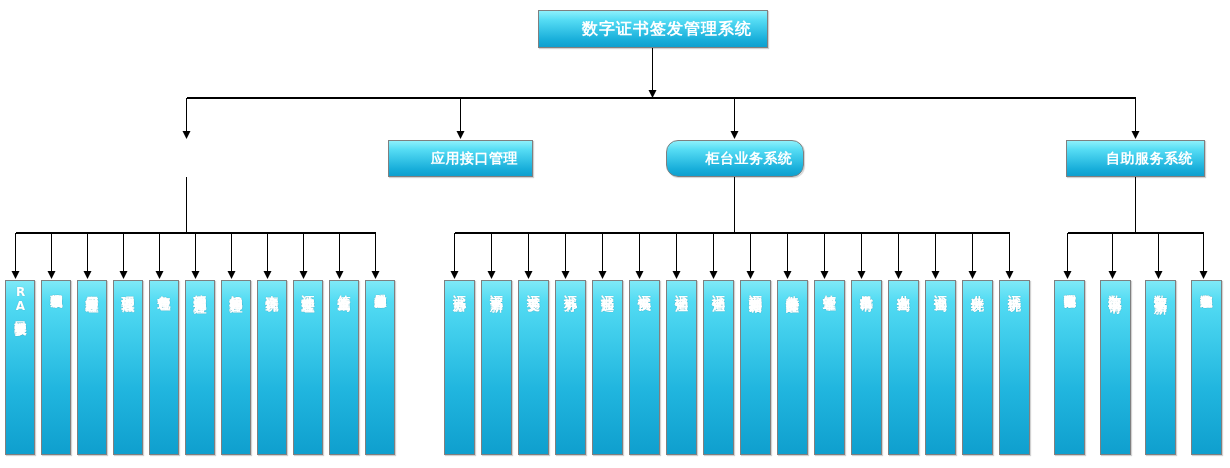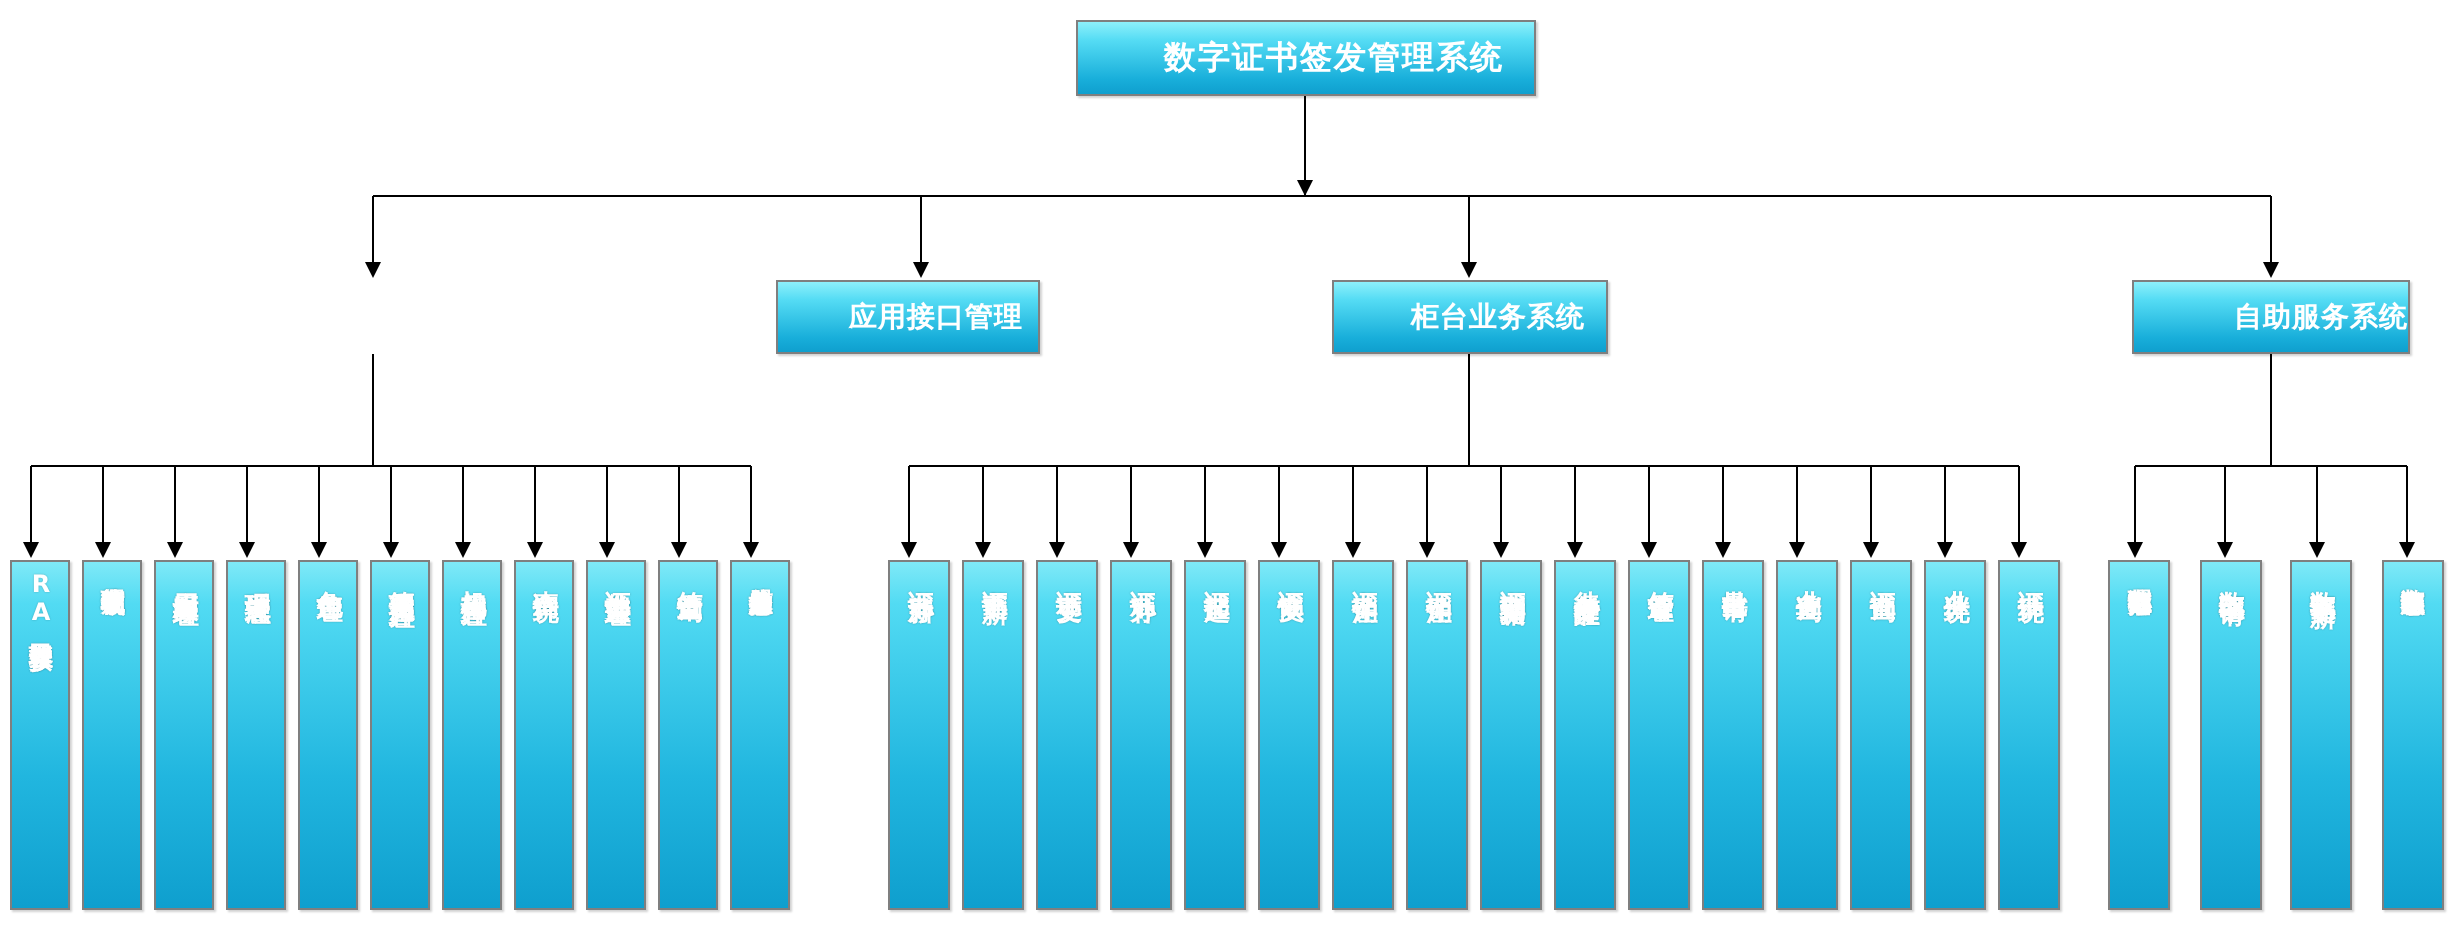--- a/index.html
+++ b/index.html
@@ -164,29 +164,29 @@
         <polygon points="1154.5,271 1162.5,271 1158.5,279"></polygon>
         <polygon points="1199.5,271 1207.5,271 1203.5,279"></polygon>
       </g>
   </svg>
 
   <div class="node root" style="left:538px; top:10px; width:230px; height:38px;">
     <span>数字证书签发管理系统</span>
   </div>
 
 
-  <div class="node level2" style="left:388px; top:140px; width:132px; height:37px;">
+  <div class="node level2" style="left:388px; top:140px; width:145px; height:37px;">
     <span>应用接口管理</span>
   </div>
 
-  <div class="node level2" style="left:666px; top:140px; width:138px; height:37px;">
+  <div class="node level2" style="left:666px; top:140px; width:138px; height:37px;border-radius:12px;">
     <span>柜台业务系统</span>
   </div>
 
-  <div class="node level2" style="left:1066px; top:140px; width:139px; height:37px;justify-content:flex-end;">
+  <div class="node level2" style="left:1066px; top:140px; width:139px; height:37px;">
     <span>自助服务系统</span>
   </div>
 
   <div id="leaves">
       <div class="node leaf" style="left: 5px; top: 280px; width: 30px; height: 175px;">
         <span class="vtext" style="font-size: 12px; letter-spacing: 0px;">RA接口参数管理</span>
       </div>
       <div class="node leaf" style="left: 41px; top: 280px; width: 30px; height: 175px;">
         <span class="vtext" style="font-size: 12px; letter-spacing: 0px;">证书颁发机构管理</span>
       </div>

